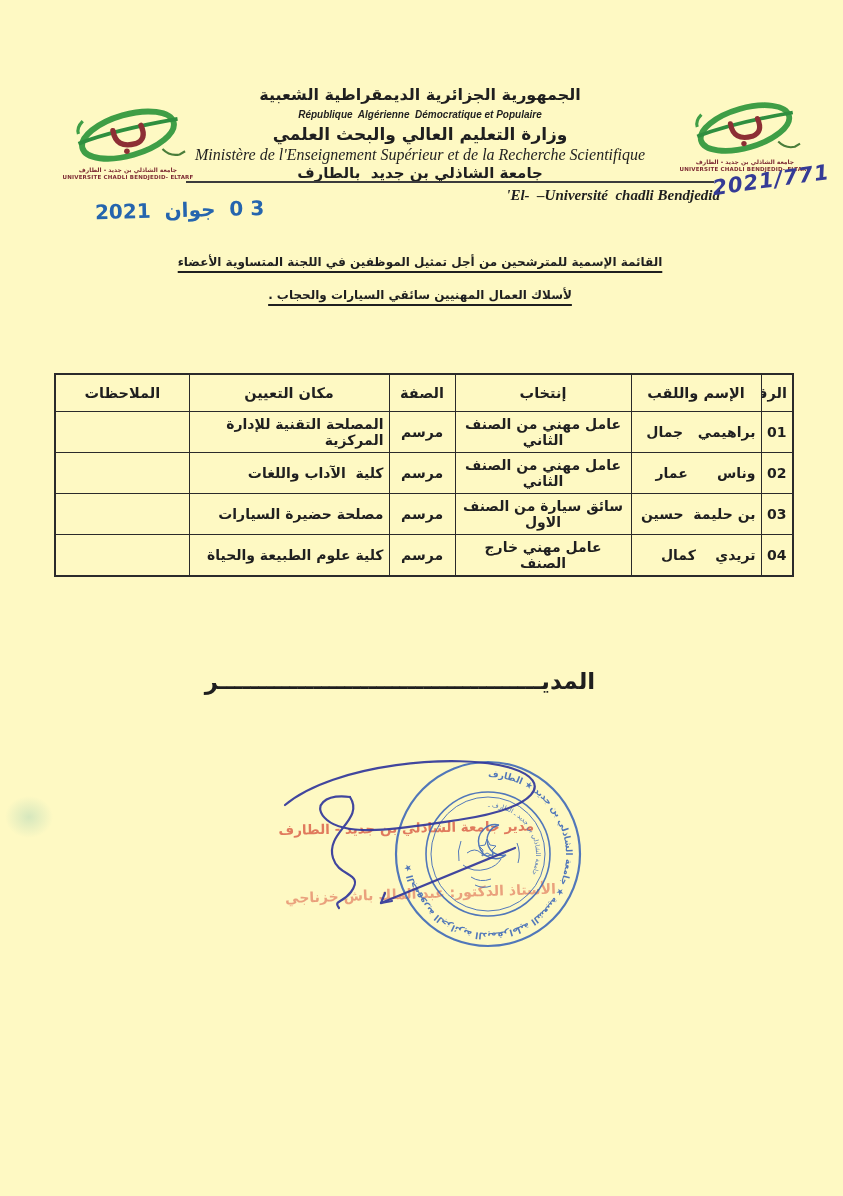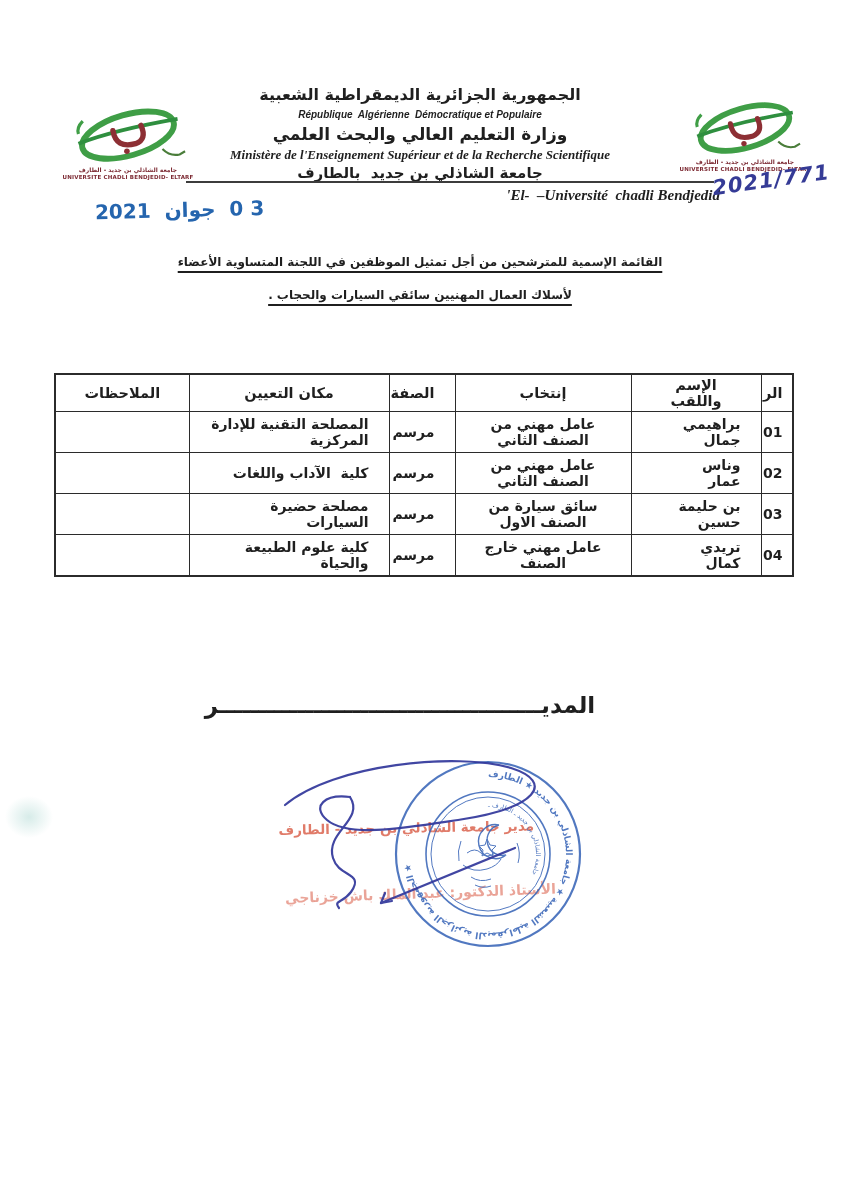--- a/index.html
+++ b/index.html
@@ -1,30 +1,30 @@
 <!DOCTYPE html>
 <html><head>
 <meta charset="utf-8">
 <style>
   html,body{margin:0;padding:0;background:#888;}
   #page{
     position:relative;width:843px;height:1196px;margin:0 auto;
-    background:#ffffff;overflow:hidden;
+    background:#fef9c3;overflow:hidden;
     font-family:"DejaVu Sans",sans-serif;color:#1f1f1f;
   }
   .abs{position:absolute;}
   .rtl{direction:rtl;unicode-bidi:plaintext;}
   .pre{white-space:pre-wrap;}
 
   
   .hdr{left:150px;top:84px;width:540px;text-align:center;}
   .h-ar1{font-size:16px;font-weight:bold;line-height:21px;}
   .h-fr1{font-family:Liberation Sans, sans-serif;font-style:italic;font-weight:bold;font-size:10px;line-height:19px;}
   .h-ar2{font-size:17px;font-weight:bold;line-height:21px;}
-  .h-fr2{font-family:"Liberation Serif",serif;font-style:italic;font-weight:bold;font-size:13px;line-height:19px;}
+  .h-fr2{font-family:"Liberation Serif",serif;font-style:italic;font-weight:normal;font-size:16px;line-height:19px;}
   .h-ar3{font-size:15px;font-weight:bold;line-height:19px;}
   .hrule{left:186px;top:181px;width:528px;border-top:2px solid #3c3c3c;height:0;}
   .univline{left:470px;top:187px;width:250px;text-align:right;
     font-family:"Liberation Serif",serif;font-style:italic;font-weight:bold;font-size:15px;}
   .refnum{left:712px;top:168px;font-size:21px;font-style:italic;font-weight:bold;
     color:#353b96;transform:rotate(-8deg);letter-spacing:1px;}
   .datestamp{left:95px;top:198px;font-size:20px;font-weight:bold;color:#2565ae;
     letter-spacing:2px;transform:rotate(-1.5deg);}
 
   
@@ -32,36 +32,36 @@
   .logo-cap-ar{font-size:6px;color:#7d2a33;font-weight:bold;line-height:7px;}
   .logo-cap-fr{font-size:5.5px;color:#7d2a33;font-weight:bold;letter-spacing:.2px;line-height:8px;}
 
   
   .title{left:70px;top:246px;width:700px;text-align:center;font-weight:bold;font-size:12px;line-height:33px;}
   .title span{text-decoration:underline;text-underline-offset:5px;text-decoration-thickness:1.5px;}
 
   
   table.list{position:absolute;left:54px;top:373px;width:738px;border-collapse:collapse;
     border:2px solid #2b2b2b;table-layout:fixed;}
-  table.list th,table.list td{border:1.5px solid #2b2b2b;padding:0 20px;vertical-align:middle;
+  table.list th,table.list td{border:1.5px solid #2b2b2b;padding:0 5px;vertical-align:middle;
     font-size:14px;overflow:hidden;}
   table.list th{height:36px;font-weight:bold;font-size:14.5px;text-align:center;}
   table.list td{height:40px;font-weight:bold;}
   td.c-num{text-align:center;}
   td.c-name{text-align:right;padding-right:10px;}
   td.c-rank{text-align:center;}
   td.c-status{text-align:center;font-weight:400;}
   td.c-place{text-align:right;padding-right:6px;}
 
   
   .note{left:115px;top:598px;width:620px;text-align:center;font-size:15px;line-height:28px;font-weight:bold;}
   .note .lbl{text-decoration:underline;text-underline-offset:4px;}
 
   
-  .director{left:180px;top:692px;width:440px;text-align:center;font-size:23px;font-weight:bold;white-space:nowrap;}
+  .director{left:180px;top:668px;width:440px;text-align:center;font-size:23px;font-weight:bold;white-space:nowrap;}
 
   
   .redline1{left:234px;top:820px;width:300px;font-size:13.5px;font-weight:bold;
     color:rgba(216,90,68,0.8);text-align:right;z-index:3;transform:rotate(-1deg);}
   .redline2{left:246px;top:886px;width:310px;font-size:14px;font-weight:bold;
     color:rgba(216,90,68,0.55);text-align:right;z-index:3;transform:rotate(-2deg);}
   .stamp-svg{left:383px;top:753px;z-index:4;}
   .sig-svg{left:253px;top:750px;z-index:5;}
   .smudge{left:5px;top:796px;width:48px;height:42px;z-index:1;
     background:radial-gradient(closest-side,rgba(110,185,175,.28),rgba(110,185,175,0));}

